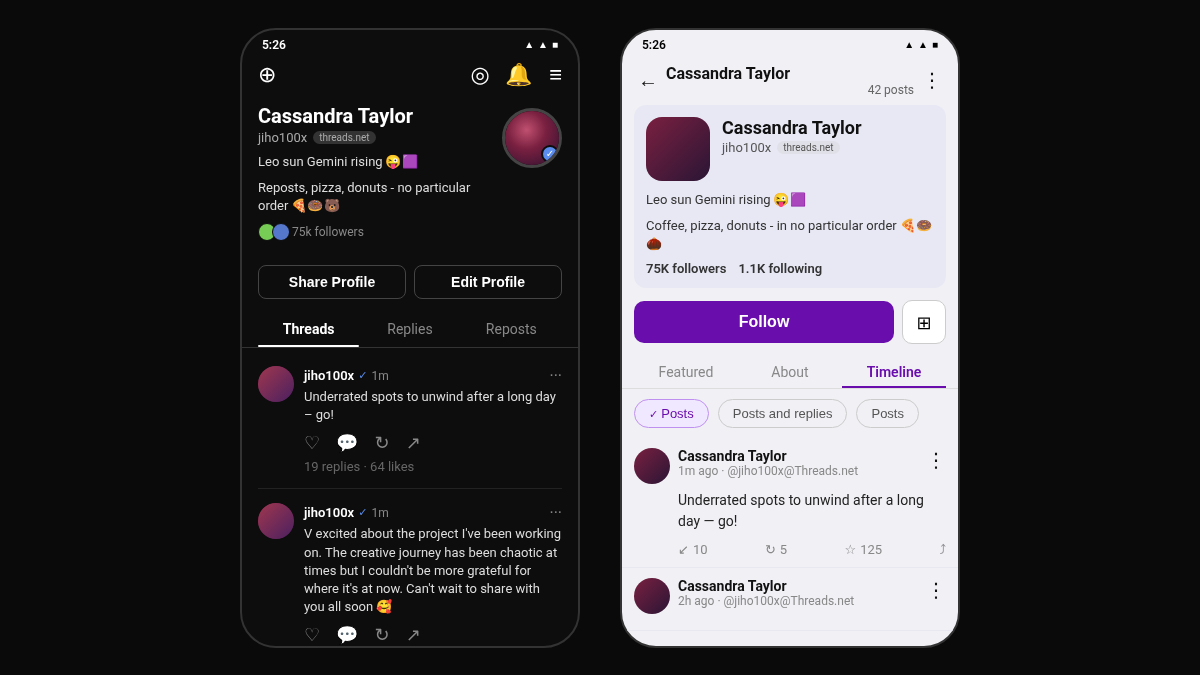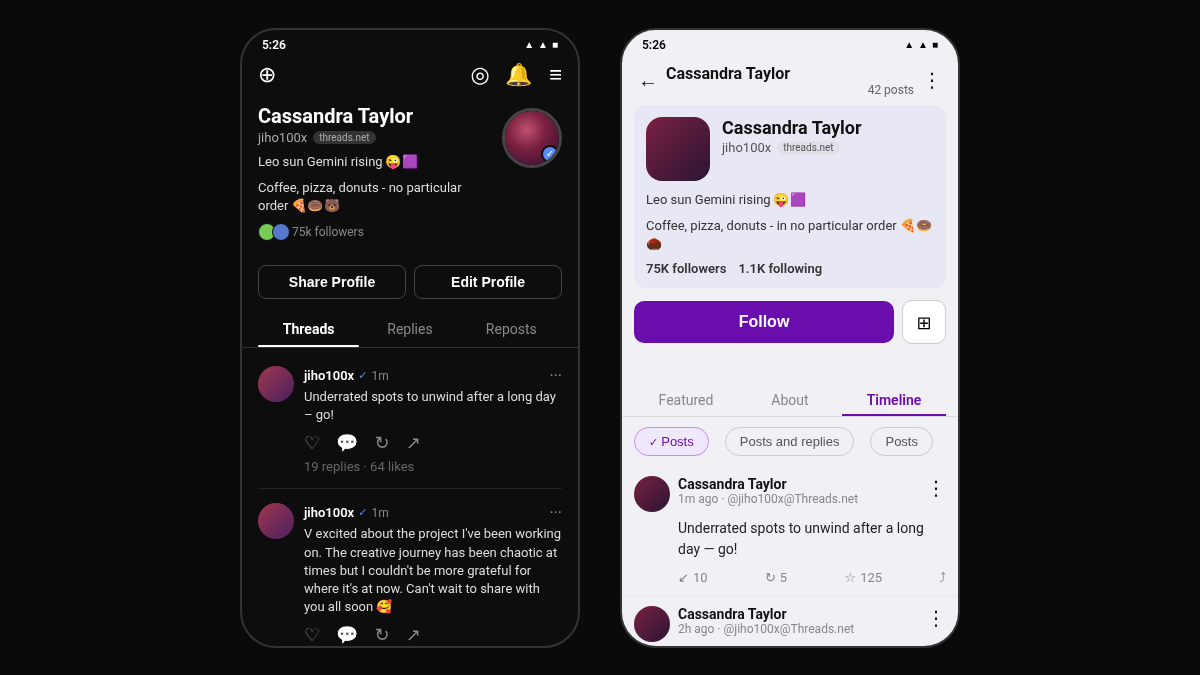--- a/index.html
+++ b/index.html
@@ -425,41 +425,40 @@
     }
 
     .timeline-tab {
       flex: 1;
       text-align: center;
       padding: 8px 0;
       font-size: 14px;
       color: #888;
       cursor: pointer;
       position: relative;
-      margin-top: 28px;
     }
 
     .timeline-tab.active {
       color: #6a0dad;
       font-weight: 600;
     }
 
     .timeline-tab.active::after {
       content: '';
       position: absolute;
       bottom: 0;
       left: 0;
       right: 0;
       height: 2px;
       background: #6a0dad;
     }
 
     .filter-pills {
       display: flex;
-      gap: 16px;
+      gap: 9px;
       padding: 0 12px 10px;
     }
 
     .pill {
       padding: 6px 14px;
       border-radius: 20px;
       font-size: 13px;
       font-weight: 500;
       cursor: pointer;
       border: 1px solid #ccc;
@@ -569,21 +568,21 @@
   </div>
 
   <div class="profile-section">
     <div class="profile-info">
       <div class="profile-name">Cassandra Taylor</div>
       <div class="username-row">
         <span class="username">jiho100x</span>
         <span class="threads-badge">threads.net</span>
       </div>
       <div class="bio">Leo sun Gemini rising 😜🟪</div>
-      <div class="bio">Coffee, pizza, donuts - no particular order 🍕🍩🐻</div>
+      <div class="bio">Reposts, pizza, donuts - no particular order 🍕🍩🐻</div>
       <div class="followers-row">
         <div class="follower-avatars">
           <div class="follower-avatar fa1"></div>
           <div class="follower-avatar fa2"></div>
         </div>
         <span class="followers-text">75k followers</span>
       </div>
     </div>
     <div style="width:60px;height:60px;border-radius:50%;overflow:hidden;border:3px solid #444;flex-shrink:0;margin-top:4px;">
       <div class="avatar-face"></div>

